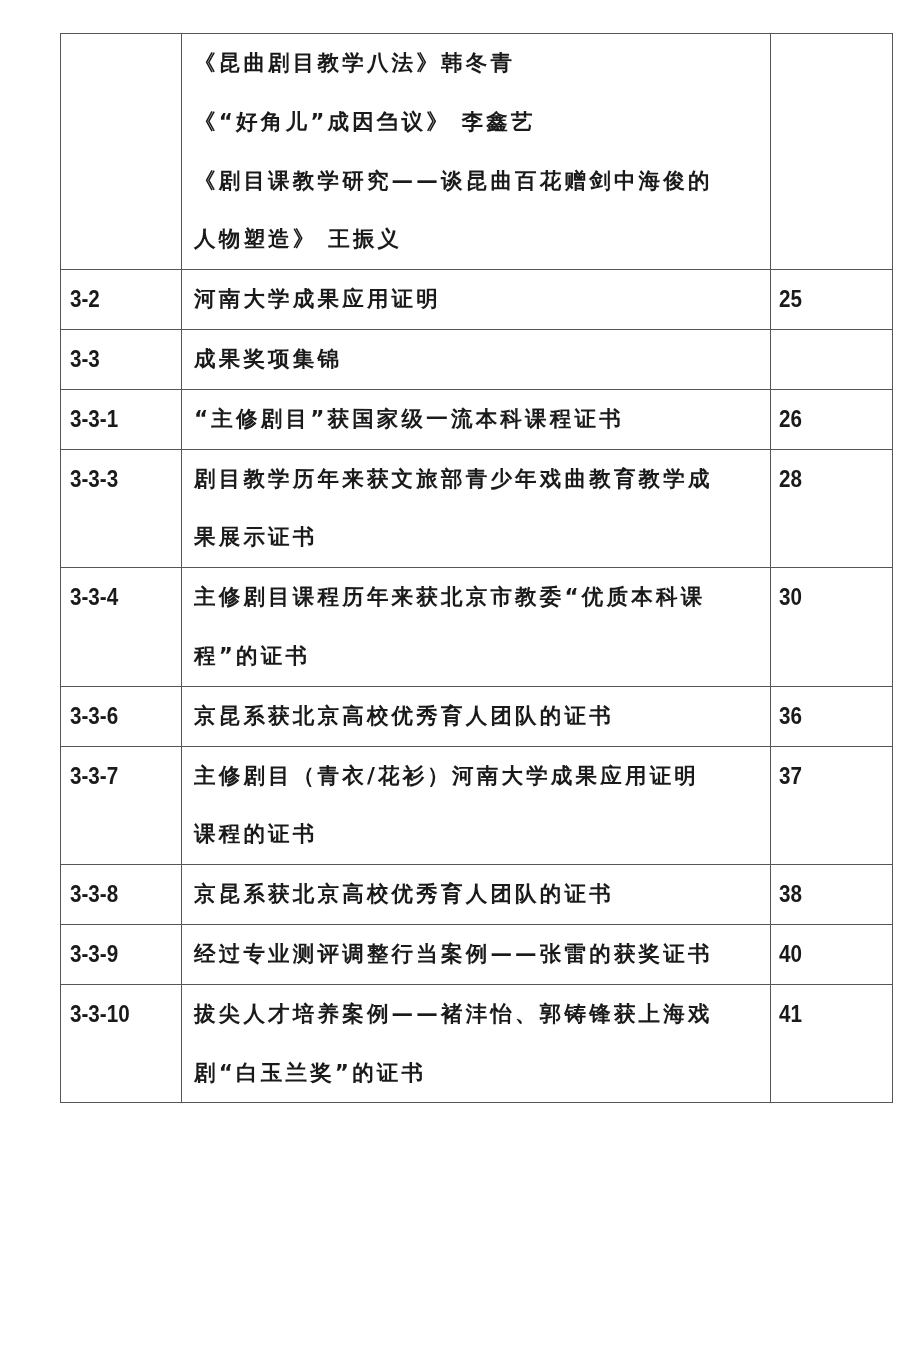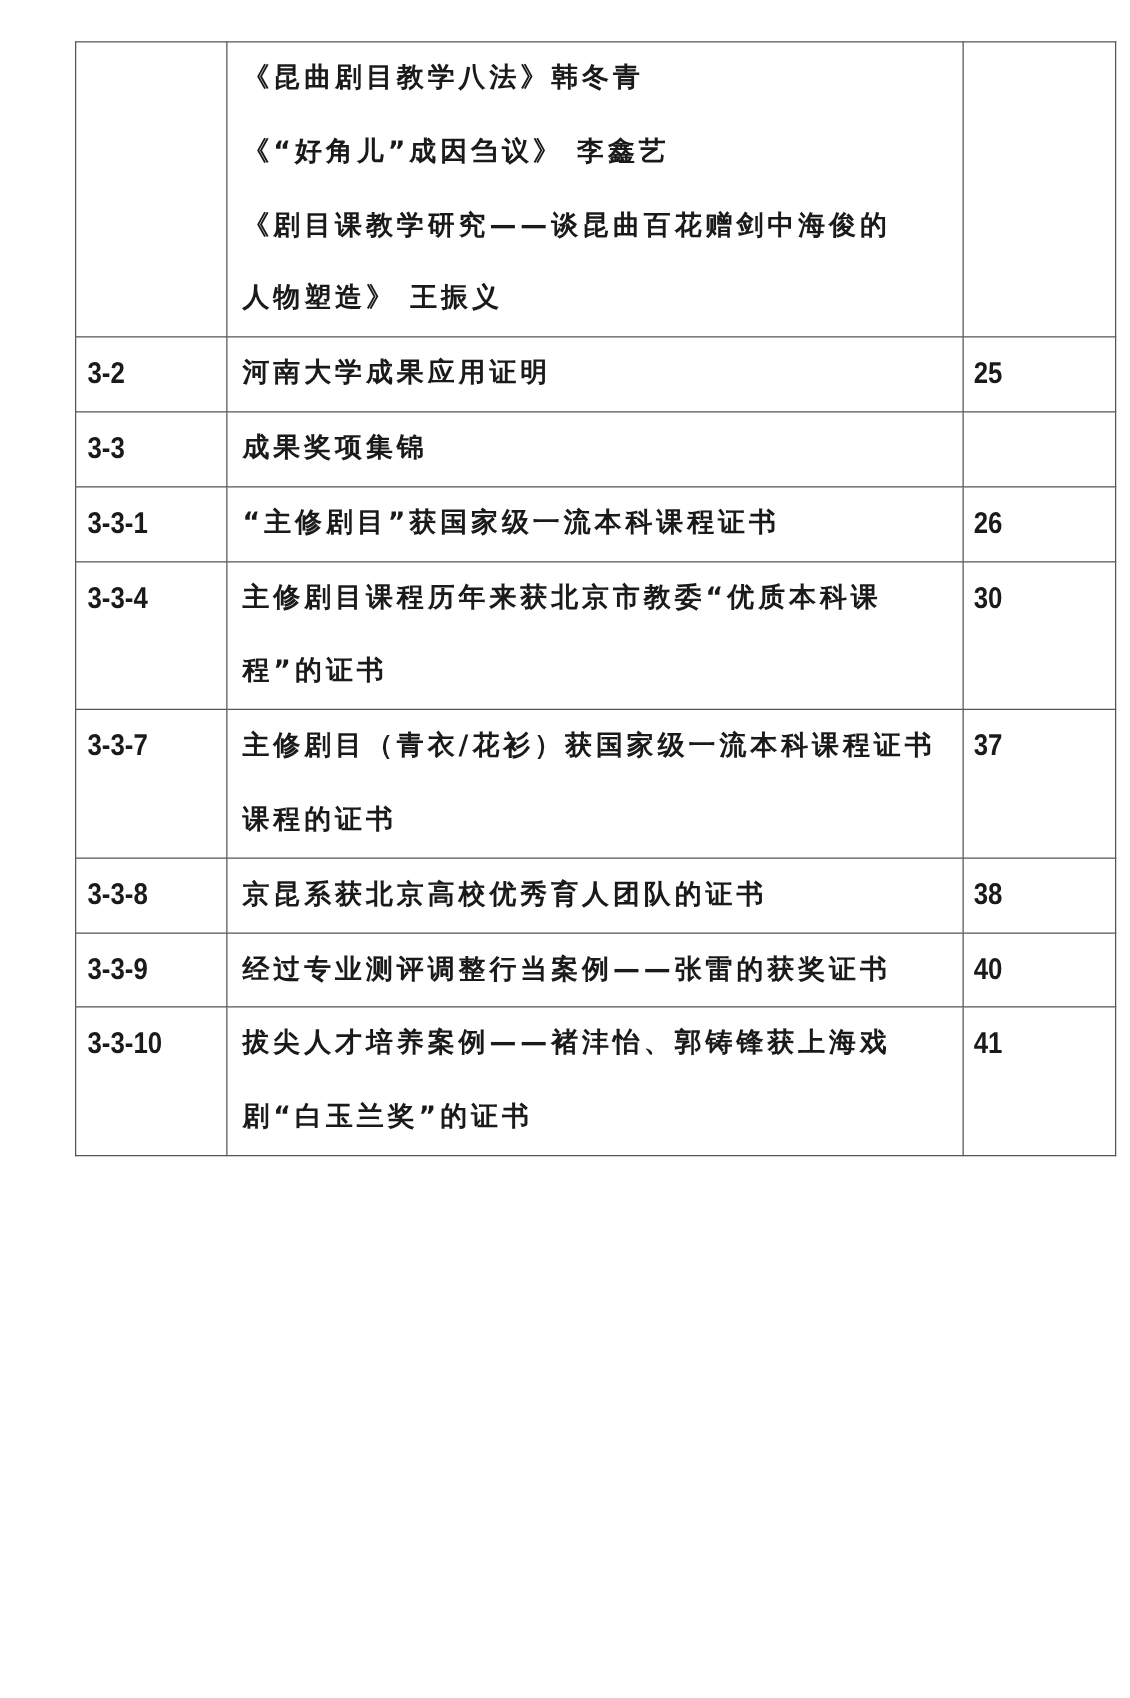--- a/index.html
+++ b/index.html
@@ -64,36 +64,59 @@
         </td>
         <td class="txt">
           <div class="line">“主修剧目”获国家级一流本科课程证书</div>
         </td>
         <td class="pg">
           <div class="line"><span class="numtxt">26</span></div>
         </td>
       </tr>
       <tr>
         <td class="num">
+          <div class="line"><span class="numtxt">3-3-3</span></div>
+        </td>
+        <td class="txt">
+          <div class="line">剧目教学历年来获文旅部青少年戏曲教育教学成</div>
+          <div class="line">果展示证书</div>
+        </td>
+        <td class="pg">
+          <div class="line"><span class="numtxt">28</span></div>
+        </td>
+      </tr>
+      <tr>
+        <td class="num">
           <div class="line"><span class="numtxt">3-3-4</span></div>
         </td>
         <td class="txt">
           <div class="line">主修剧目课程历年来获北京市教委“优质本科课</div>
           <div class="line">程”的证书</div>
         </td>
         <td class="pg">
           <div class="line"><span class="numtxt">30</span></div>
         </td>
       </tr>
       <tr>
         <td class="num">
+          <div class="line"><span class="numtxt">3-3-6</span></div>
+        </td>
+        <td class="txt">
+          <div class="line">京昆系获北京高校优秀育人团队的证书</div>
+        </td>
+        <td class="pg">
+          <div class="line"><span class="numtxt">36</span></div>
+        </td>
+      </tr>
+      <tr>
+        <td class="num">
           <div class="line"><span class="numtxt">3-3-7</span></div>
         </td>
         <td class="txt">
-          <div class="line">主修剧目（青衣/花衫）获国家级一流本科课程证书</div>
+          <div class="line">主修剧目（青衣/花衫）河南大学成果应用证明</div>
           <div class="line">课程的证书</div>
         </td>
         <td class="pg">
           <div class="line"><span class="numtxt">37</span></div>
         </td>
       </tr>
       <tr>
         <td class="num">
           <div class="line"><span class="numtxt">3-3-8</span></div>
         </td>

